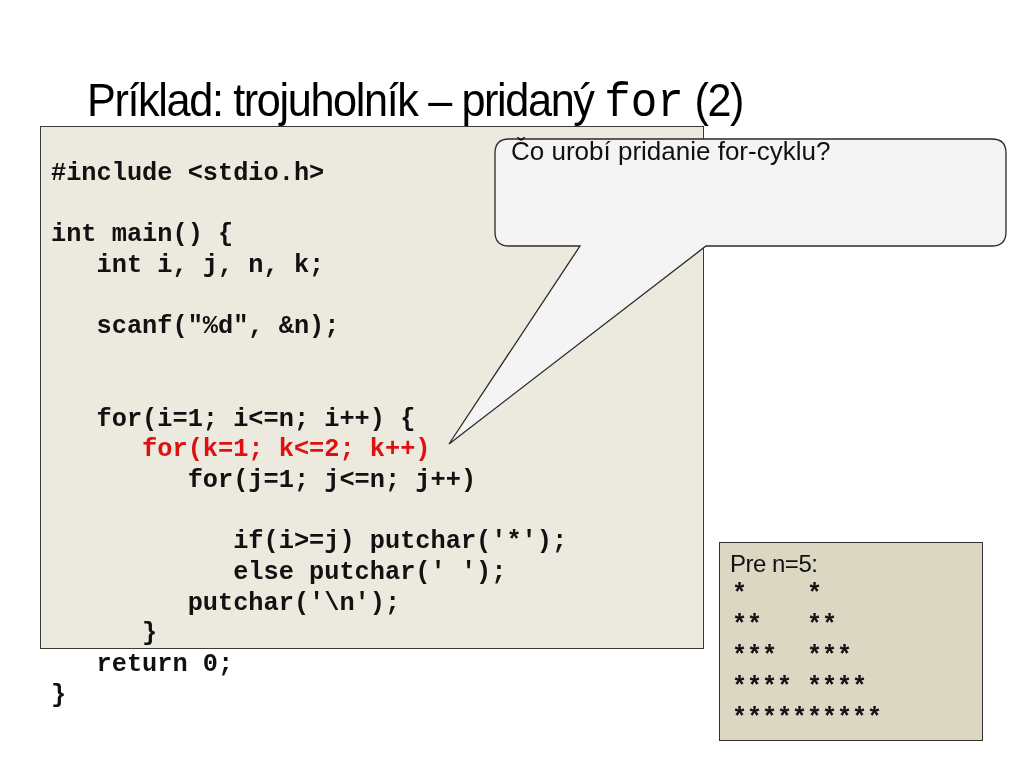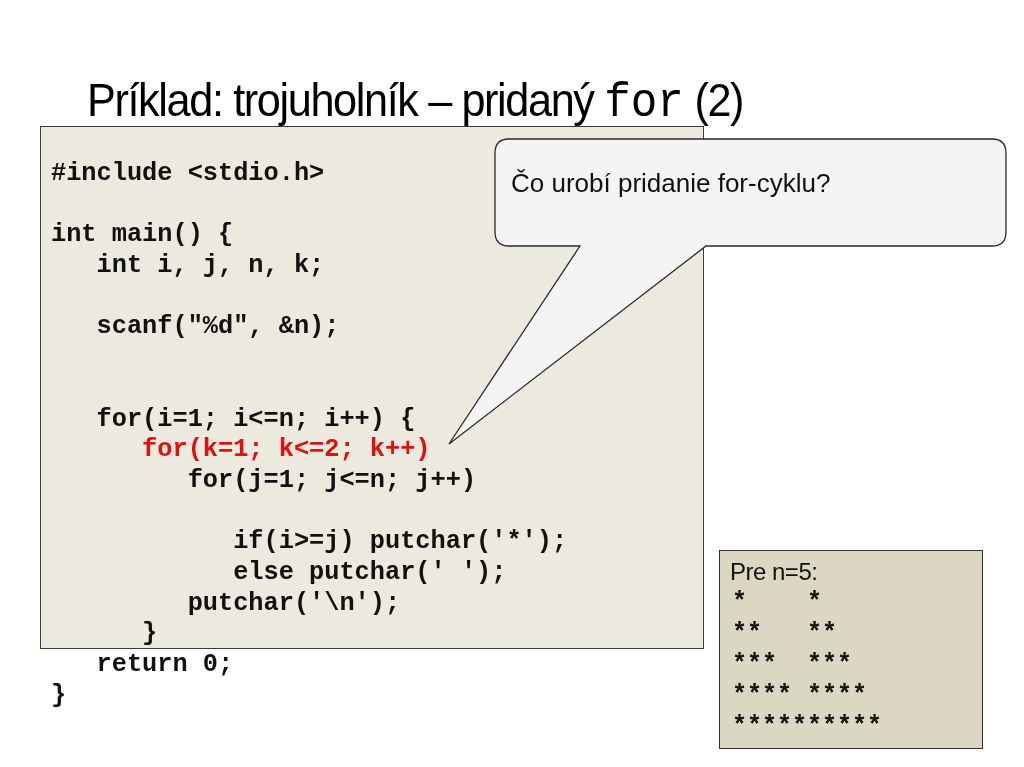--- a/index.html
+++ b/index.html
@@ -23,27 +23,27 @@
     }
     .code {
       position: absolute; left: 10px; top: 32px; margin: 0;
       font-family: "Liberation Mono", monospace; font-weight: bold;
       font-size: 25.3px; line-height: 30.7px; color: #111; white-space: pre;
     }
     .code .line { display: block; height: 30.7px; }
     .code .hl { color: #e01010; }
     .bubble-svg { position: absolute; left: 0; top: 0; }
     .bubble-text {
-      position: absolute; left: 511px; top: 168px;
+      position: absolute; left: 511px; top: 136px;
       font-family: "Liberation Sans", sans-serif; font-size: 26px; color: #111;
       white-space: nowrap;
     }
     .output-box {
       position: absolute; left: 719px; top: 542px; width: 264px; height: 199px;
-      background: #dcd7c3; border: 1.5px solid #333; box-sizing: border-box; margin-top: 8px;
+      background: #dcd7c3; border: 1.5px solid #333; box-sizing: border-box;
     }
     .output-head {
       position: absolute; left: 10px; top: 7px;
       font-family: "Liberation Sans", sans-serif; font-size: 24px; color: #111;
       letter-spacing: -0.5px;
     }
     .output-rows {
       position: absolute; left: 12px; top: 36px; margin: 0;
       font-family: "Liberation Mono", monospace; font-weight: bold;
       font-size: 25px; line-height: 31px; color: #111; white-space: pre;

